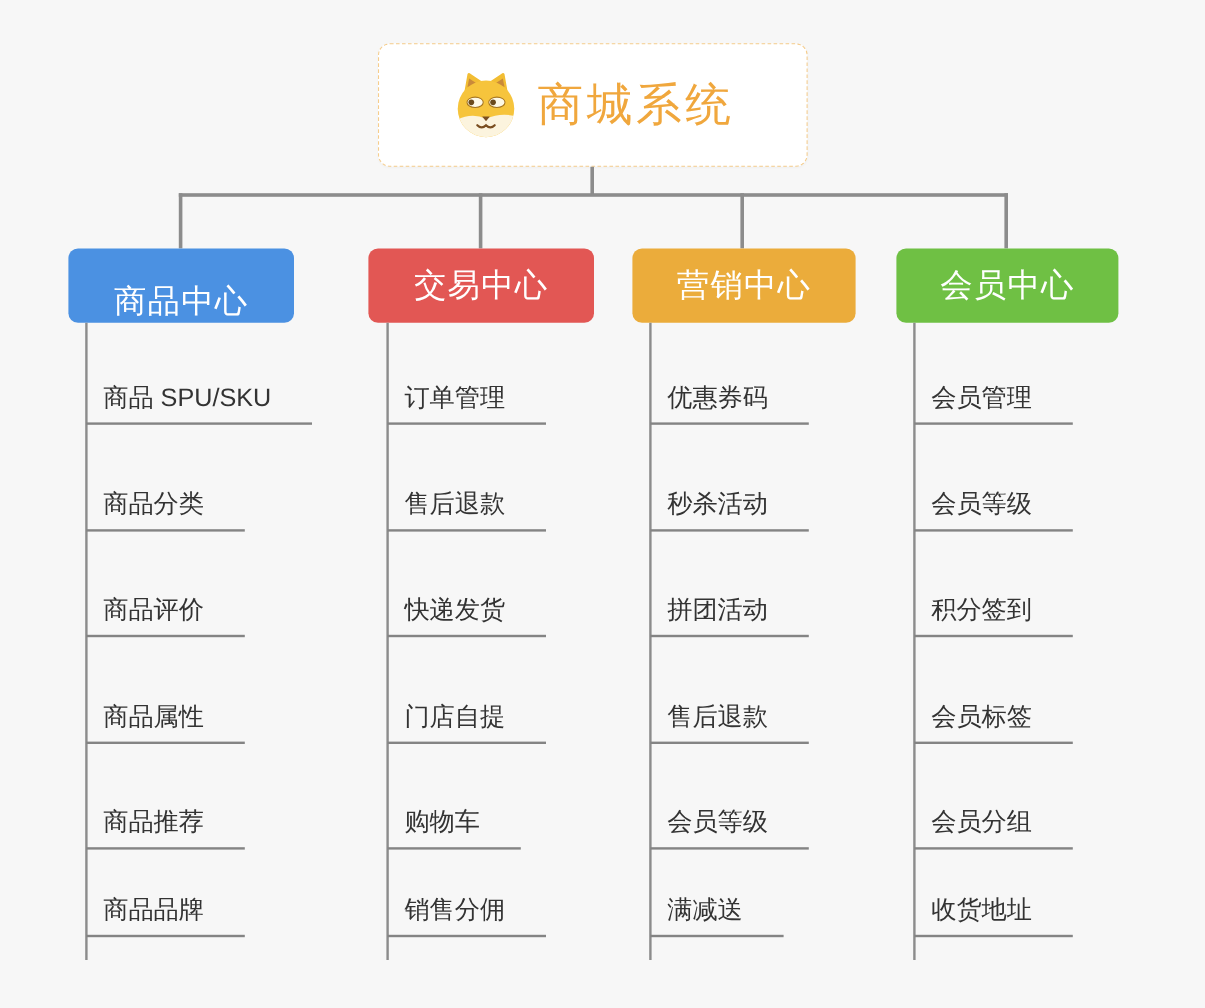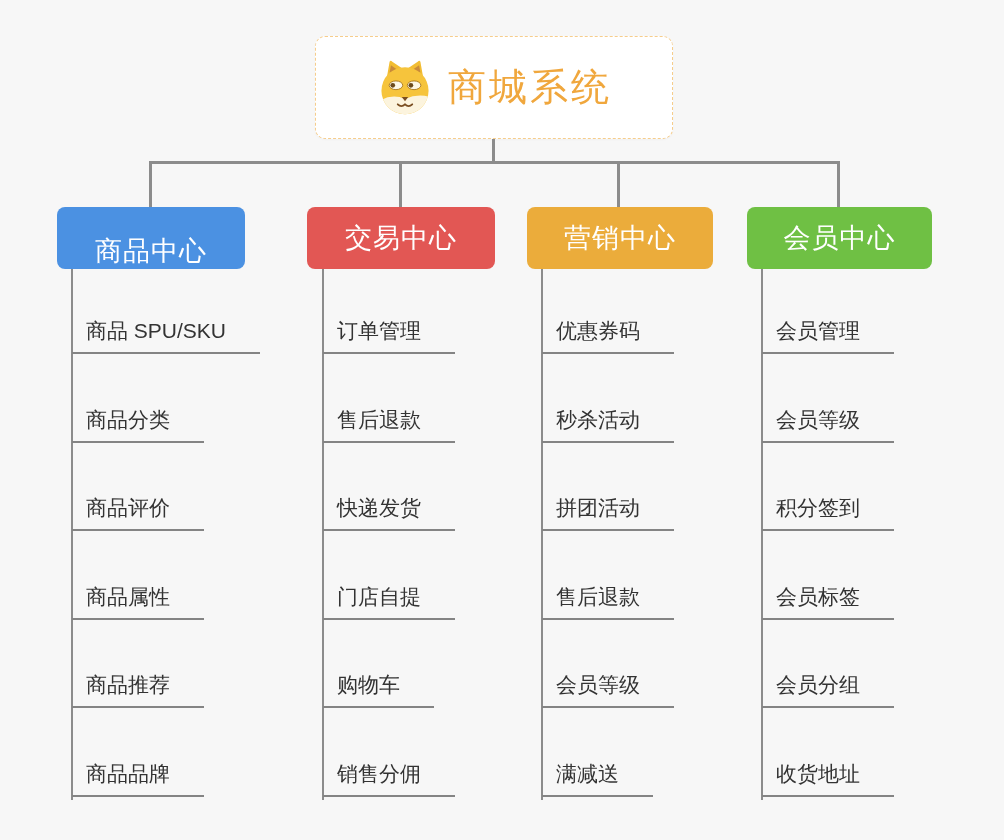--- a/index.html
+++ b/index.html
@@ -81,21 +81,21 @@
     white-space: nowrap;
     font-size: 21px;
     color: #333333;
     border-bottom: 2px solid #848484;
   }
   .leaf.r0 { top: 49px; }
   .leaf.r1 { top: 138px; }
   .leaf.r2 { top: 226px; }
   .leaf.r3 { top: 315px; }
   .leaf.r4 { top: 403px; }
-  .leaf.r5 { top: 492px; }
+  .leaf.r5 { top: 476px; }
 </style>
 </head>
 <body>
 
 <div class="canvas">
 
   <div class="root-node">
     <span class="root-icon">
       <svg viewBox="0 0 64 64" xmlns="http://www.w3.org/2000/svg">
 

